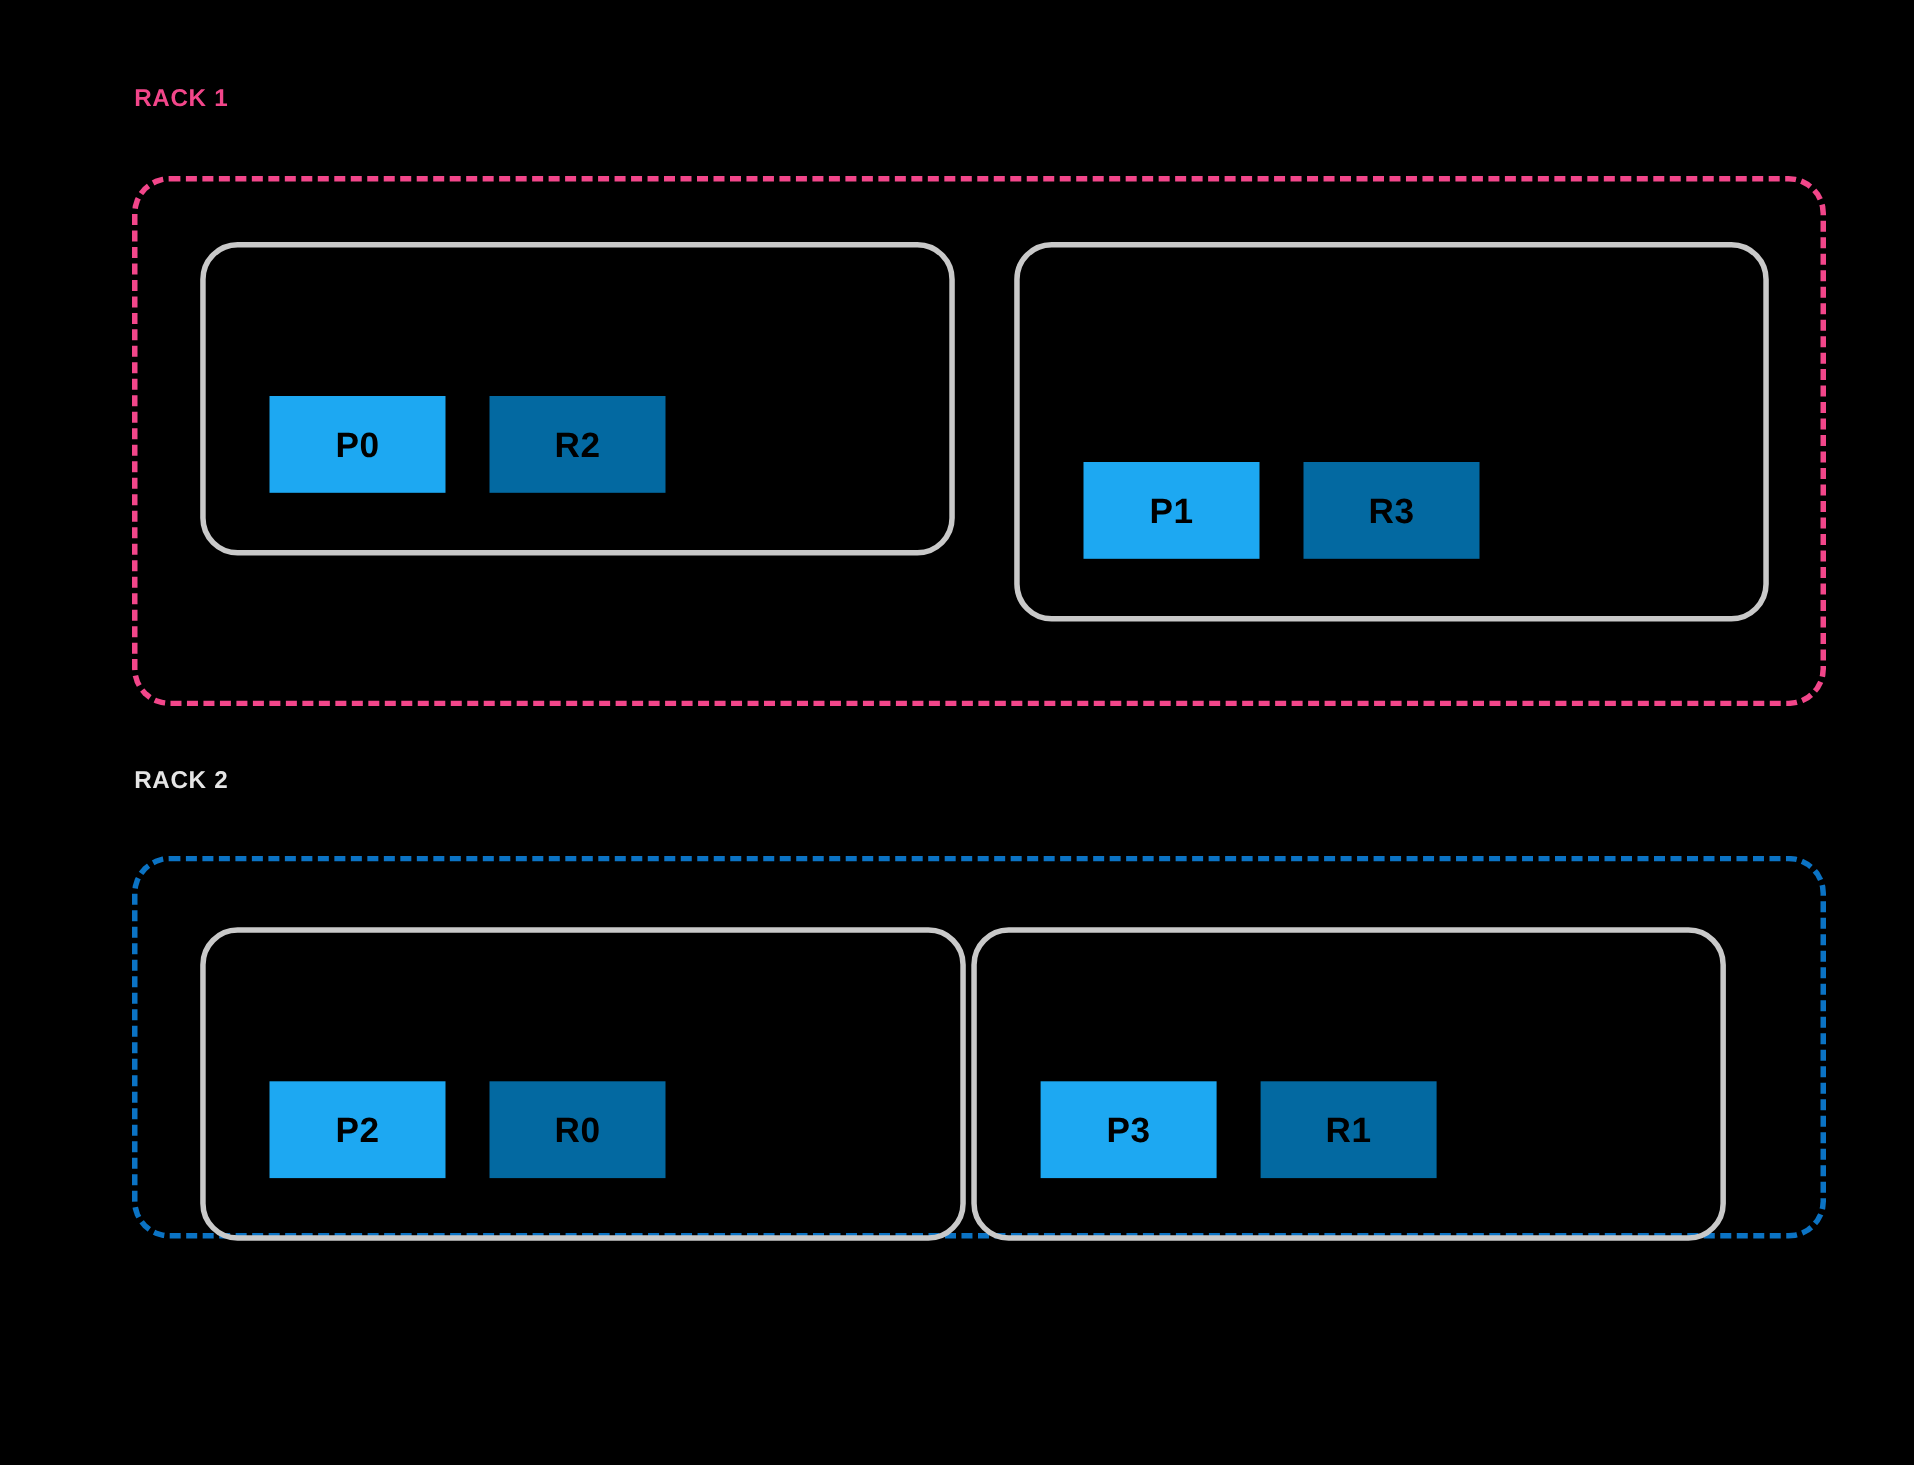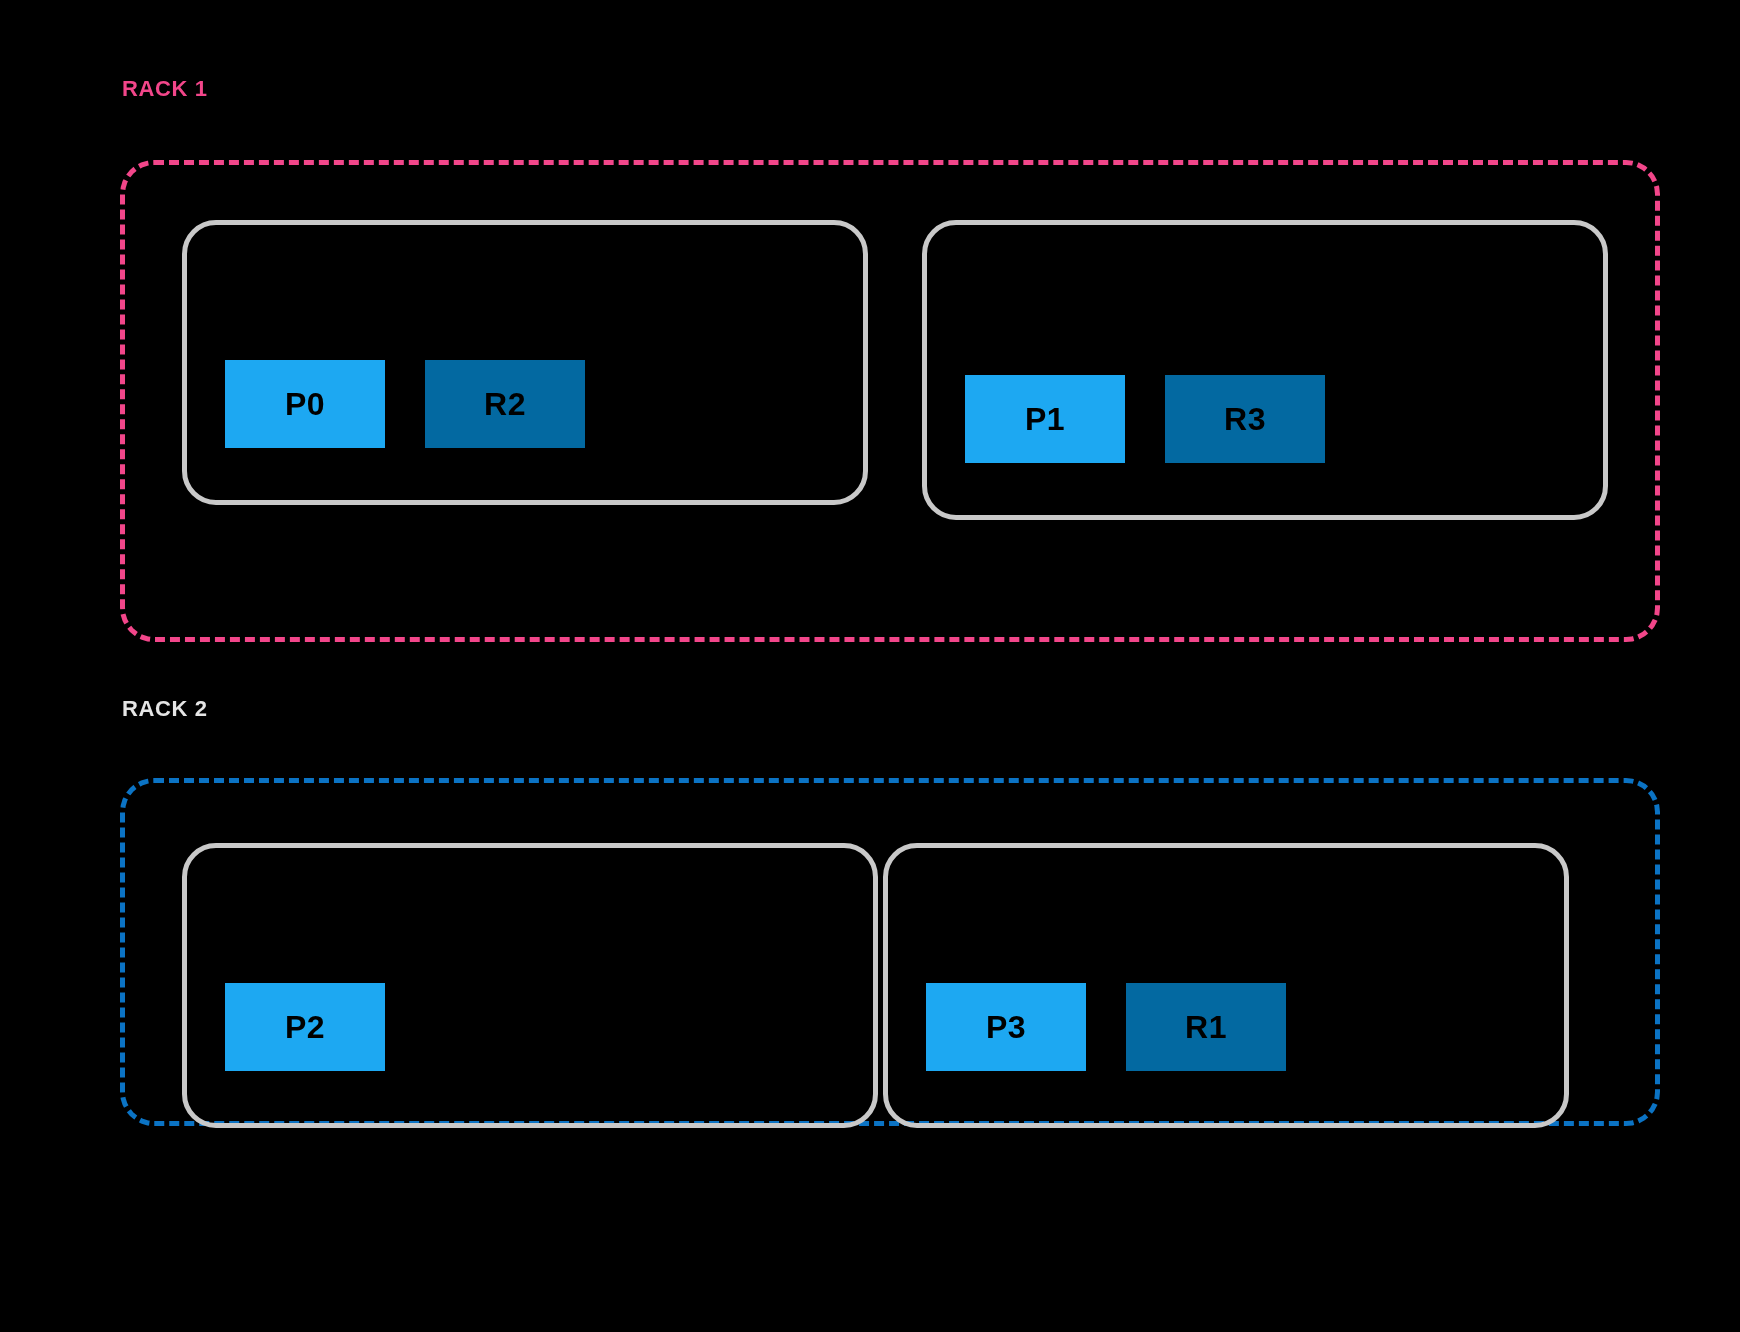--- a/index.html
+++ b/index.html
@@ -57,21 +57,21 @@
   }
 
   .node-slots {
     position: absolute;
     left: 0;
     right: 0;
     bottom: 52px;
     display: flex;
     flex-direction: row;
     align-items: flex-end;
-    padding-left: 38px;
+    padding-left: 58px;
     gap: 40px;
   }
 
   
   .chip {
     width: 160px;
     height: 88px;
     display: flex;
     align-items: center;
     justify-content: center;
@@ -90,33 +90,34 @@
 <div id="canvas">
     <div class="rack-group" style="left: 0px; top: 0px;">
       <div class="rack-label" style="left: 122px; top: 78px; color: rgb(242, 70, 138);">RACK 1</div>
       <div class="rack-box" style="left: 120px; top: 160px; width: 1540px; height: 482px; border-color: rgb(242, 70, 138);"></div>
       <div class="node" style="left: 182px; top: 220px; width: 686px; height: 285px;">
         <div class="node-slots">
           <div class="chip primary">P0</div>
           <div class="chip replica">R2</div>
         </div>
       </div>
-      <div class="node" style="left: 922px; top: 220px; width: 686px; height: 300px;">
+      <div class="node" style="left: 922px; top: 220px; width: 686px; height: 345px;">
         <div class="node-slots">
           <div class="chip primary">P1</div>
           <div class="chip replica">R3</div>
         </div>
       </div>
     </div>
     <div class="rack-group" style="left: 0px; top: 0px;">
       <div class="rack-label" style="left: 122px; top: 698px; color: #e5e5e5;">RACK 2</div>
       <div class="rack-box" style="left: 120px; top: 778px; width: 1540px; height: 348px; border-color: rgb(11, 115, 196);"></div>
       <div class="node" style="left: 182px; top: 843px; width: 696px; height: 285px;">
         <div class="node-slots">
           <div class="chip primary">P2</div>
+          <div class="chip replica">R0</div>
         </div>
       </div>
       <div class="node" style="left: 883px; top: 843px; width: 686px; height: 285px;">
         <div class="node-slots">
           <div class="chip primary">P3</div>
           <div class="chip replica">R1</div>
         </div>
       </div>
     </div>
   </div>

